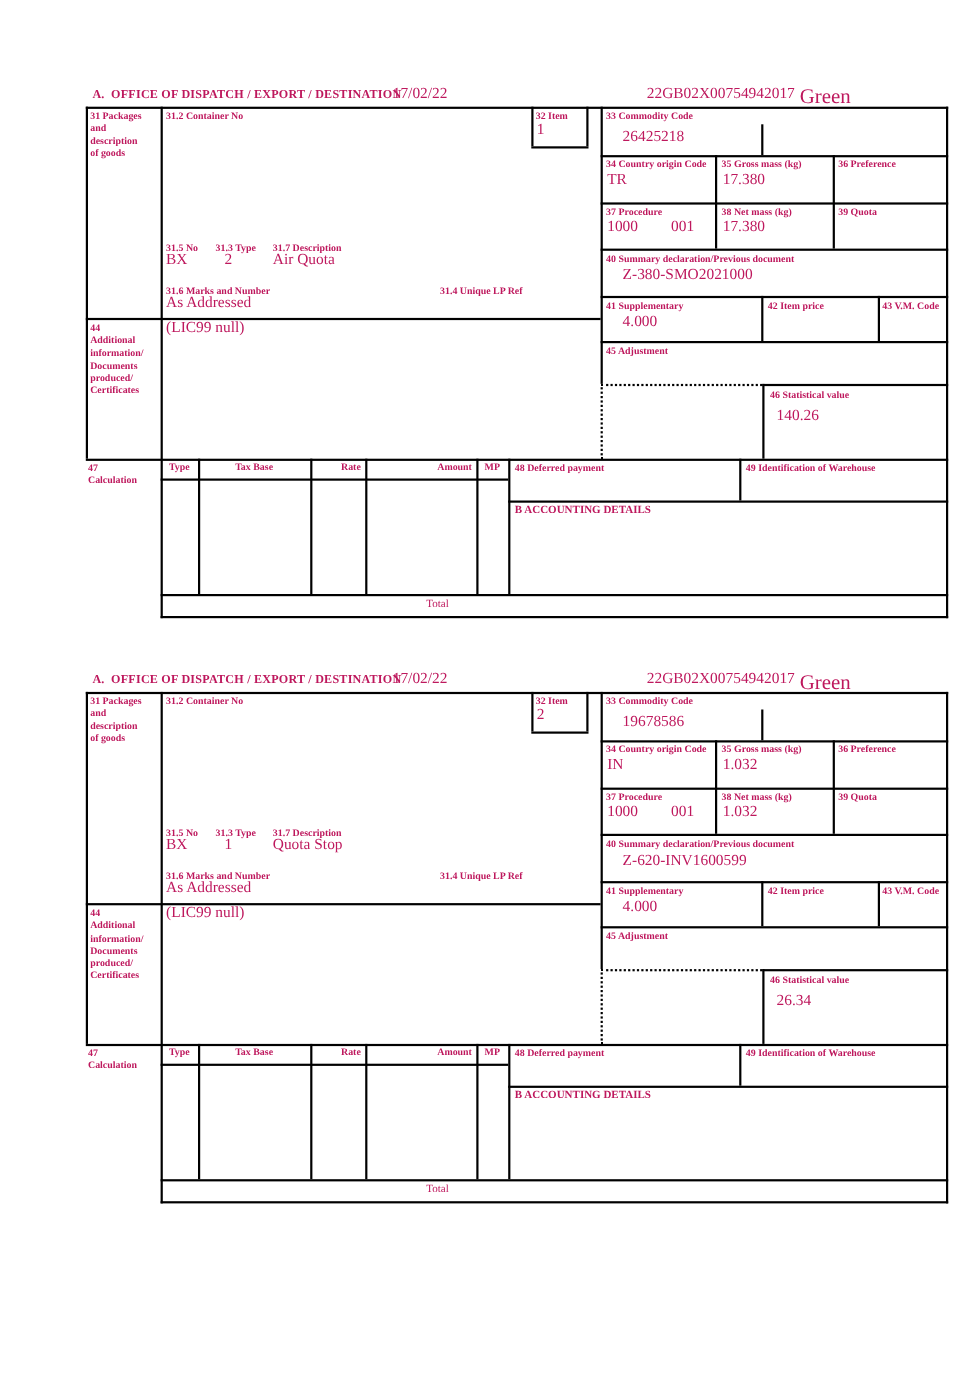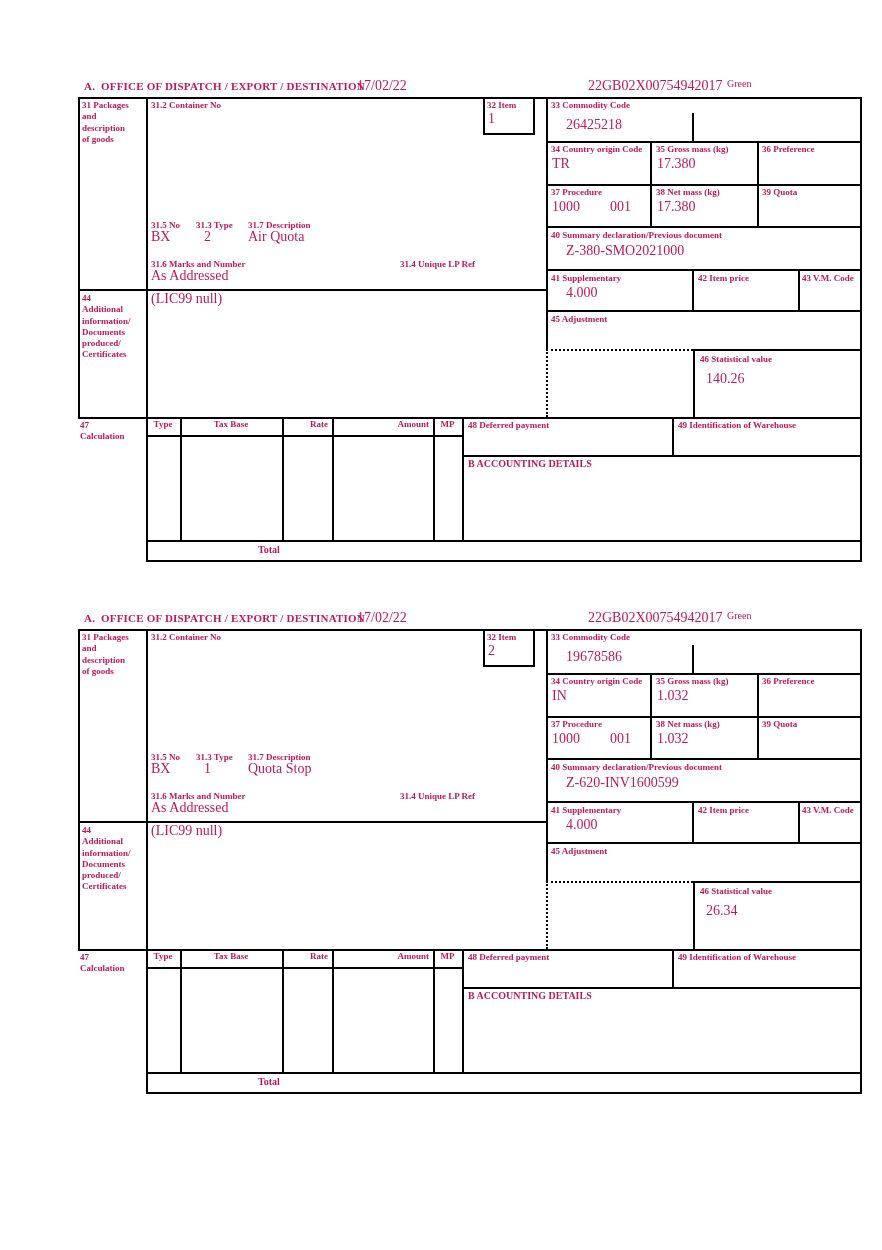--- a/index.html
+++ b/index.html
@@ -2,32 +2,32 @@
 <html><head>
 <meta charset="utf-8">
 <style>
   html,body{margin:0;padding:0;background:#ffffff;}
   #page{position:relative;width:882px;height:1250px;background:#ffffff;overflow:hidden;
         font-family:"Liberation Serif",serif;color:#be185d;}
   .block{position:absolute;left:78px;width:786px;height:490px;}
   .hdr-office{position:absolute;left:6px;top:2px;font-size:11px;font-weight:bold;white-space:pre;letter-spacing:.2px;}
   .hdr-date{position:absolute;left:279px;top:0;font-size:14px;white-space:pre;}
   .hdr-mrn{position:absolute;left:510px;top:0;font-size:14px;white-space:pre;}
-  .hdr-green{position:absolute;left:649px;top:0;font-size:10px;white-space:pre;}
+  .hdr-green{position:absolute;left:649px;top:0;font-size:19px;white-space:pre;}
   .sheet{position:absolute;left:0;top:19px;width:856px;height:466px;}
   .hl{position:absolute;height:0;border-top:2px solid #000;}
   .vl{position:absolute;width:0;border-left:2px solid #000;}
   .hl.dot{border-top-style:dotted;}
   .vl.dot{border-left-style:dotted;}
   .lab{position:absolute;font-size:9px;font-weight:bold;line-height:1.25;white-space:pre-line;}
   .val{position:absolute;font-size:14px;white-space:nowrap;line-height:1.1;}
   .colh{position:absolute;top:322px;font-size:9px;font-weight:bold;}
   .c{text-align:center;} .r{text-align:right;}
   .acct{position:absolute;font-size:10px;font-weight:bold;}
-  .total{position:absolute;left:180px;top:447px;width:150px;text-align:left;font-size:10px;font-weight:bold;}
+  .total{position:absolute;left:180px;top:447px;width:150px;text-align:right;font-size:10px;font-weight:normal;}
 </style>
 </head>
 <body>
 
 <div id="page">
   <div class="block" style="top: 78px;">
 
     <div class="hdr-office">A.  OFFICE OF DISPATCH / EXPORT / DESTINATION</div>
     <div class="hdr-date">17/02/22</div>
     <div class="hdr-mrn">22GB02X00754942017</div>

